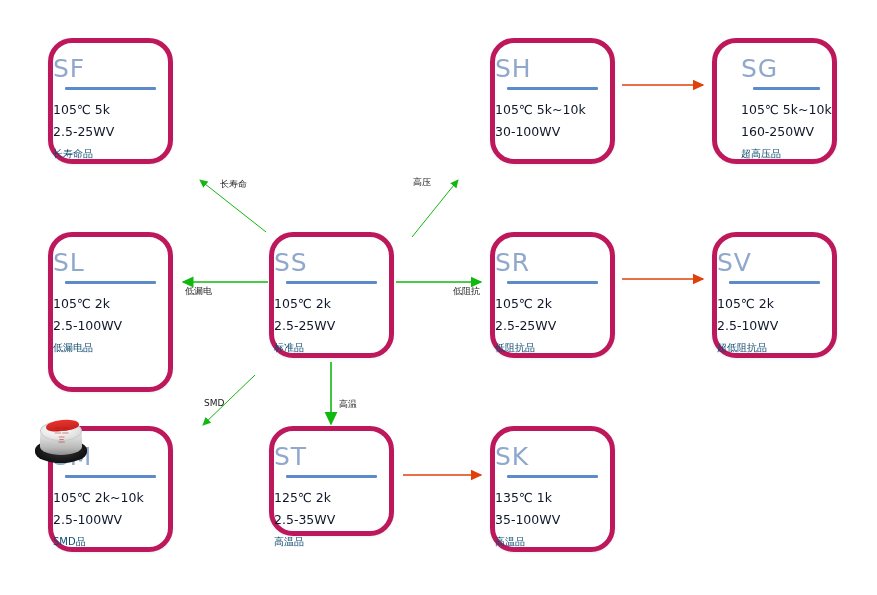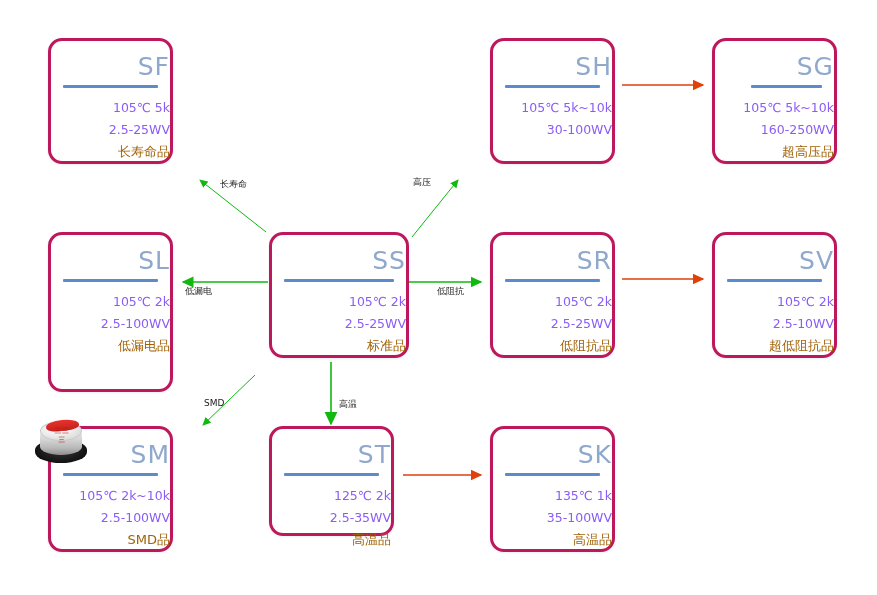--- a/index.html
+++ b/index.html
@@ -9,52 +9,52 @@
     font-family:"DejaVu Sans","Liberation Sans",sans-serif;
     overflow:hidden;
   }
   #canvas{position:relative;width:877px;height:595px;}
 
   svg#wires{position:absolute;left:0;top:0;width:877px;height:595px;pointer-events:none;}
 
   .node{
     position:absolute;
     background:#ffffff;
-    border:3px solid #be185d;
-    border-radius:14px;
+    border:5px solid #be185d;
+    border-radius:24px;
     box-shadow:0 1px 3px rgba(0,0,0,0.07);
     box-sizing:border-box;
-    text-align:right;
+    text-align:left;
     padding-top:11px;
   }
   .node .title{
     font-size:25px;
     color:#8fa8cc;
     line-height:30px;
     font-weight:400;
     letter-spacing:1px;
   }
   .node .rule{
     height:3px;
     background:#5b8bc9;
     margin:3px 12px 0 12px;
     border-radius:1px;
   }
   .node .lines{
     padding-top:9px;
   }
   .node .lines div{
     font-size:12.5px;
-    color:#8b5cf6;
+    color:#0f172a;
     line-height:22px;
     white-space:nowrap;
   }
   .node .lines div.cn{
-    color:#a16207;
-    font-size:13px;
+    color:#0c4a6e;
+    font-size:10px;
   }
 
   .edge-label{
     position:absolute;
     font-size:9px;
     color:#1a1a1a;
     white-space:nowrap;
     font-family:"DejaVu Sans","Liberation Sans",sans-serif;
     letter-spacing:0px;
   }
@@ -159,21 +159,21 @@
   <div class="node" style="left:48px;top:232px;width:125px;height:160px;">
     <div class="title">SL</div>
     <div class="rule"></div>
     <div class="lines">
       <div>105℃ 2k</div>
       <div>2.5-100WV</div>
       <div class="cn">低漏电品</div>
     </div>
   </div>
 
-  <div class="node" style="left:269px;top:232px;width:140px;height:126px;">
+  <div class="node" style="left:269px;top:232px;width:125px;height:126px;">
     <div class="title">SS</div>
     <div class="rule"></div>
     <div class="lines">
       <div>105℃ 2k</div>
       <div>2.5-25WV</div>
       <div class="cn">标准品</div>
     </div>
   </div>
 
   <div class="node" style="left:490px;top:232px;width:125px;height:126px;">
@@ -230,17 +230,17 @@
     <div class="base"></div>
     <div class="body"></div>
     <div class="top"></div>
     <div class="redband"></div>
     <div class="mark">三三三</div>
   </div>
 
   <div class="edge-label" style="left:220px;top:178px;">长寿命</div>
   <div class="edge-label" style="left:413px;top:176px;">高压</div>
   <div class="edge-label" style="left:185px;top:285px;">低漏电</div>
-  <div class="edge-label" style="left:437px;top:285px;">低阻抗</div>
+  <div class="edge-label" style="left:453px;top:285px;">低阻抗</div>
   <div class="edge-label" style="left:204px;top:398px;">SMD</div>
   <div class="edge-label" style="left:339px;top:398px;">高温</div>
 
 </div>
 
 </body></html>

